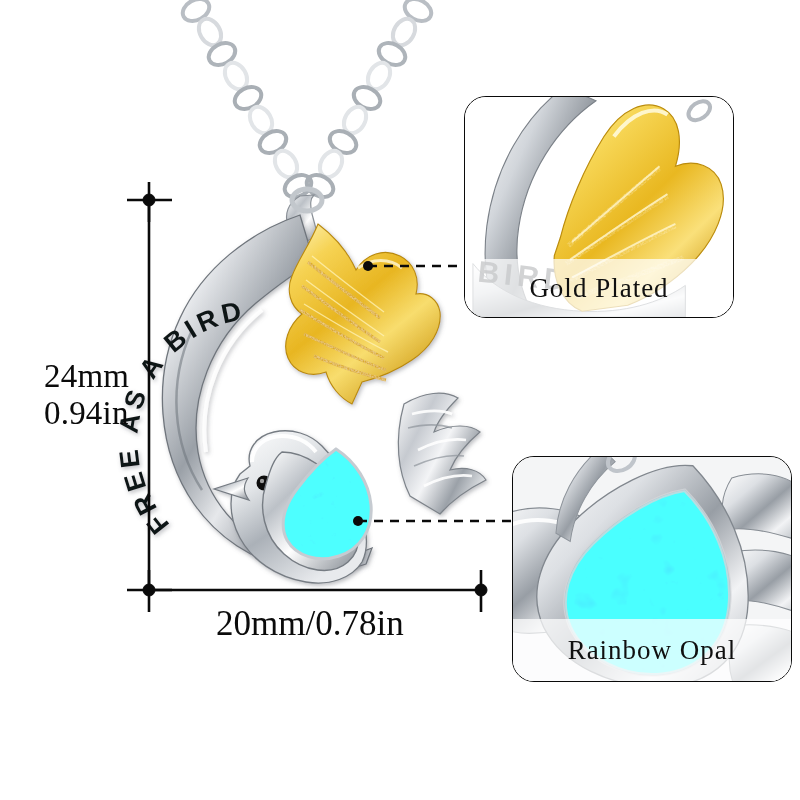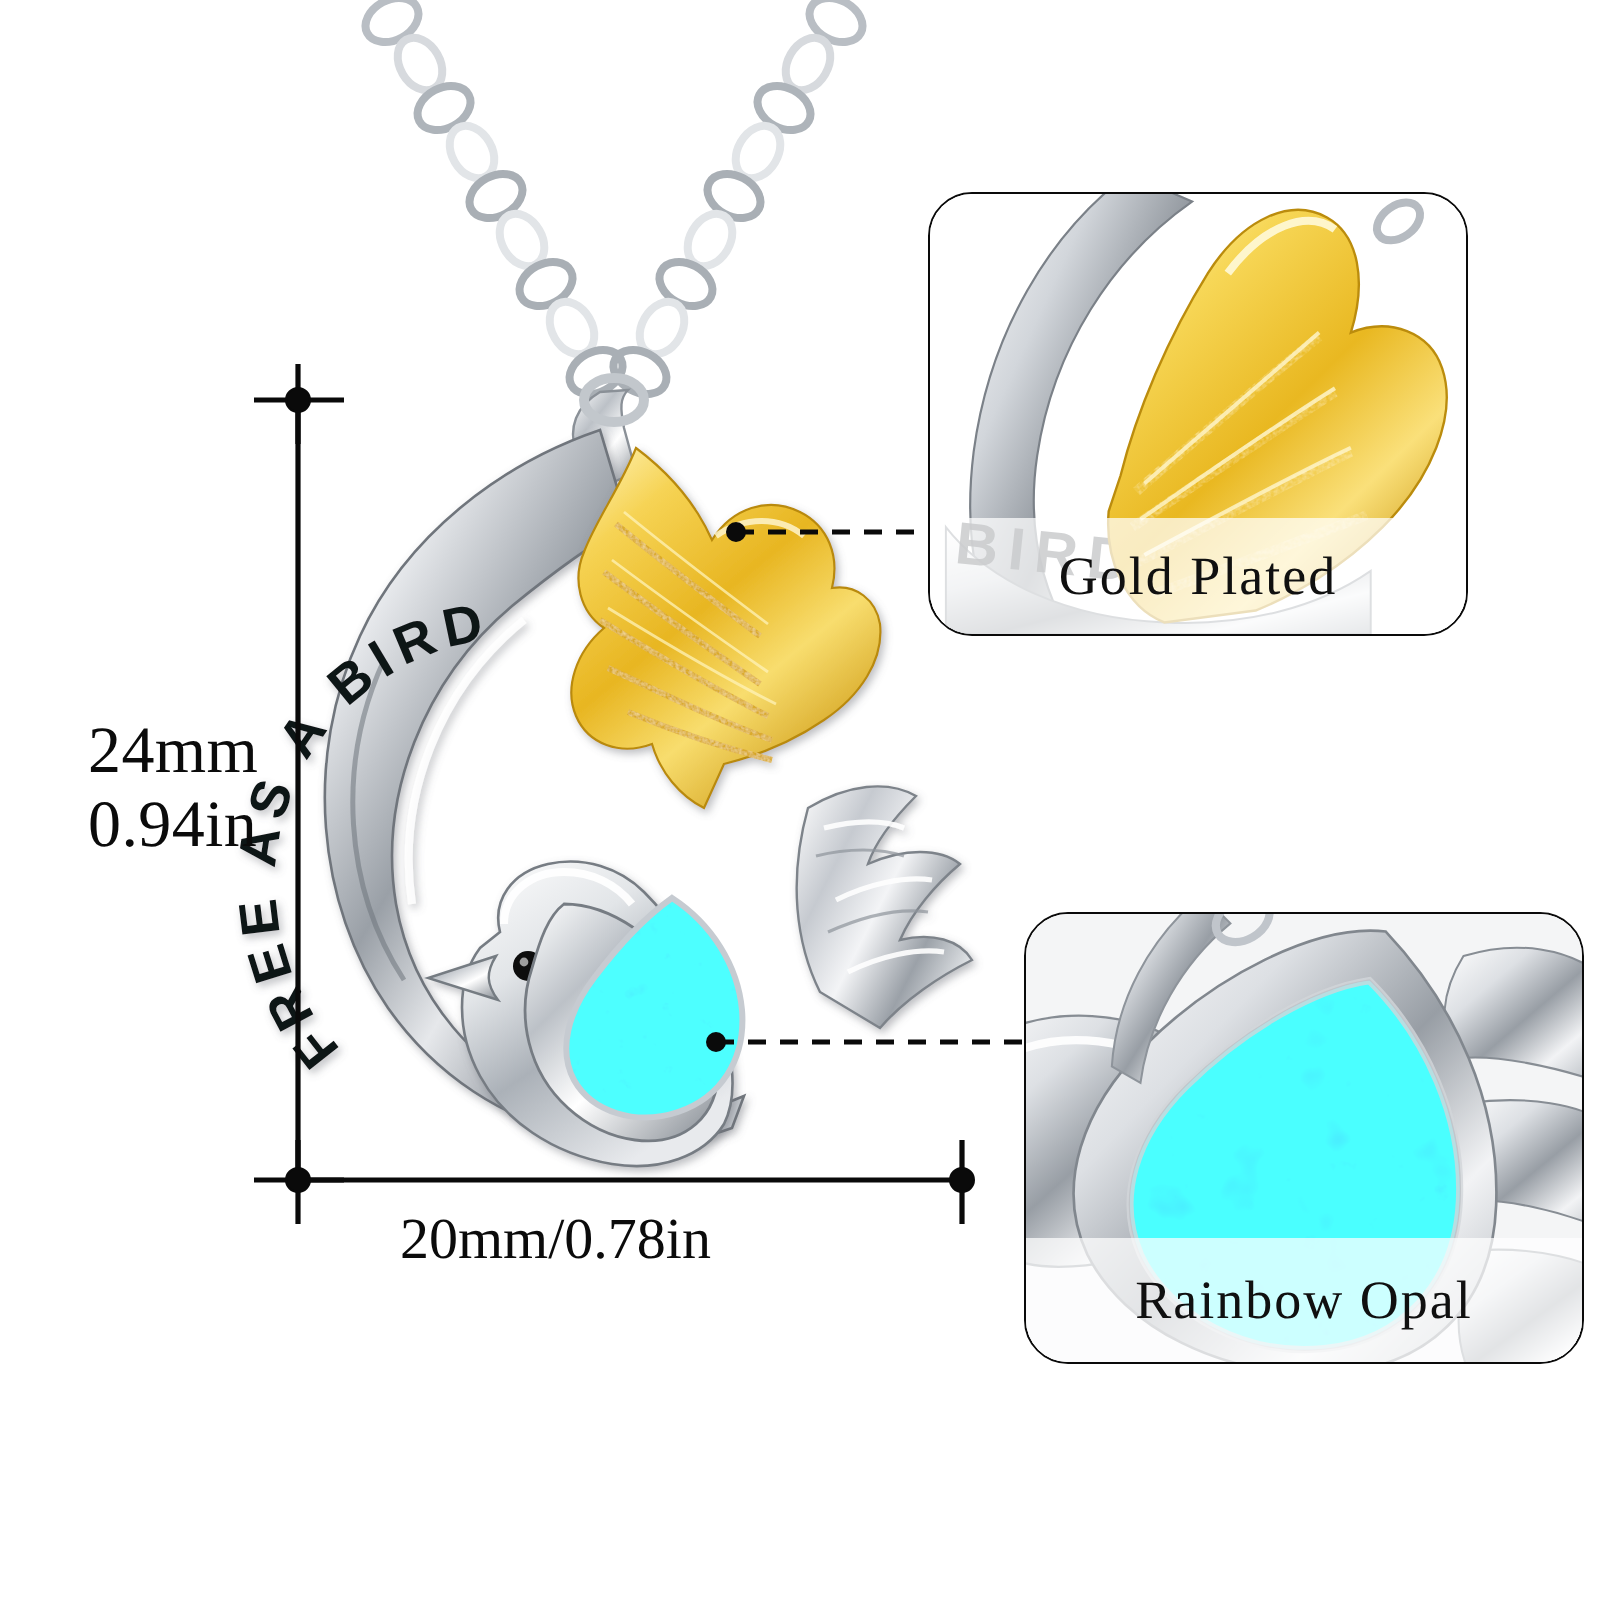--- a/index.html
+++ b/index.html
@@ -20,22 +20,22 @@
     color:#0b0b0b;
     white-space:nowrap;
     line-height:1.12;
   }
   #dim-vertical-label{
     left:44px; top:358px;
     font-size:33px; text-align:left;
   }
   #dim-vertical-label div{letter-spacing:.2px;}
   #dim-horizontal-label{
-    left:200px; top:604px;
-    font-size:29px;
+    left:216px; top:604px;
+    font-size:35px;
   }
 
   
   .callout{
     position:absolute;
     border:1.6px solid #0a0a0a;
     border-radius:22px;
     overflow:hidden;
     background:#fff;
     box-sizing:border-box;

